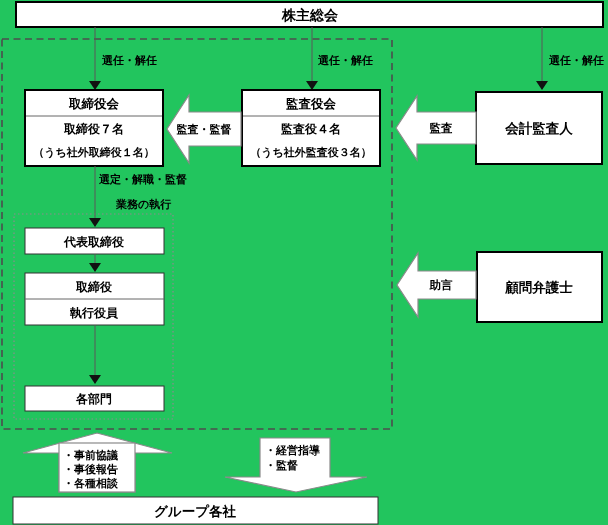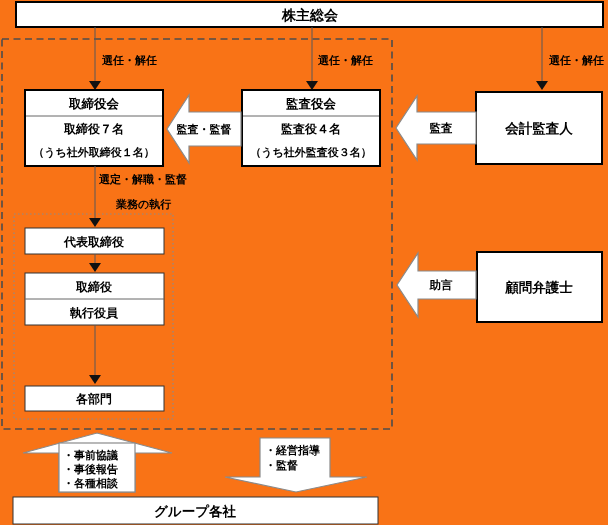--- a/index.html
+++ b/index.html
@@ -4,21 +4,21 @@
 <style>
   html, body {
     margin: 0;
     padding: 0;
     background: #ffffff;
   }
   .stage {
     position: relative;
     width: 608px;
     height: 525px;
-    background: #f97316;
+    background: #22c55e;
     overflow: hidden;
   }
   svg text {
     font-family: "Liberation Sans", "DejaVu Sans", sans-serif;
     font-weight: bold;
     fill: #000000;
   }
   .box-thick { fill: #ffffff; stroke: #000000; stroke-width: 2; }
   .box-thin  { fill: #ffffff; stroke: #333333; stroke-width: 1; }
   .divider   { stroke: #666666; stroke-width: 1; }

